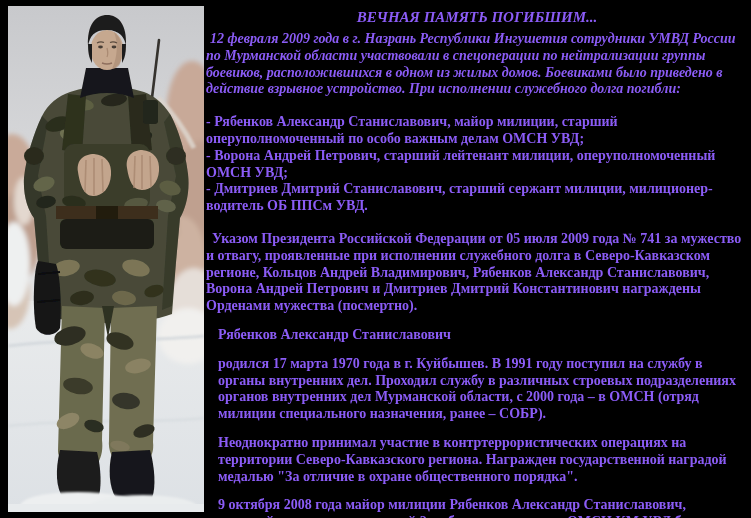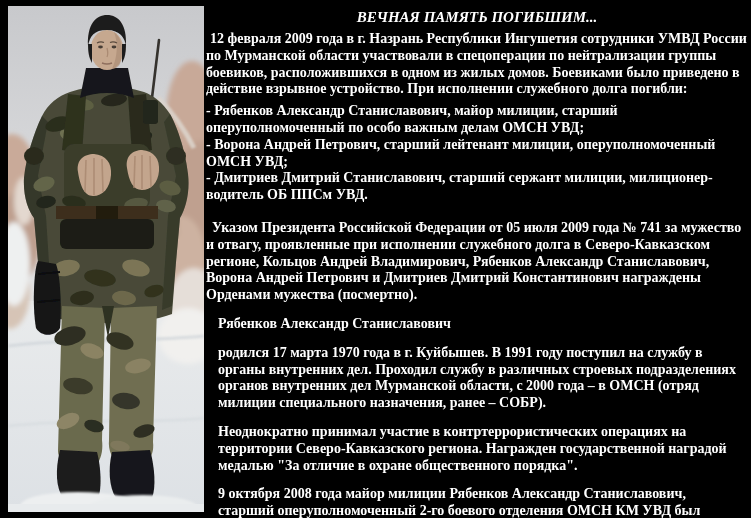--- a/index.html
+++ b/index.html
@@ -6,28 +6,28 @@
   body{
     width:751px;height:518px;position:relative;overflow:hidden;
     background:#000000;
     font-family:"Liberation Serif","DejaVu Serif",serif;
   }
   .photo-frame{
     position:absolute;left:8px;top:6px;width:196px;height:506px;overflow:hidden;
   }
   .text-col{
     position:absolute;left:206px;top:0;width:542px;height:518px;
-    color:#ffffff;font-weight:bold;font-size:14px;line-height:16.8px;
+    color:#8b5cf6;font-weight:bold;font-size:14px;line-height:16.8px;
     padding-top:8px;box-sizing:border-box;
   }
   .page-title{
     text-align:center;font-style:italic;font-size:15px;line-height:19px;
     margin:0 0 4px 0;
   }
-  .p-intro{margin:0 0 5px 0;text-indent:4px;}
+  .p-intro{margin:0 0 16px 0;text-indent:4px;font-style:italic;}
   .casualty-list{margin:0 0 11px 0;}
   .casualty{margin:0;}
   .p-decree{margin:16px 0 5px 0;text-indent:6px;}
   .bio-block{margin:12px;}
 </style>
 </head>
 <body>
 
 <div class="photo-frame">
   <svg width="196" height="506" viewBox="0 0 196 506" xmlns="http://www.w3.org/2000/svg">

